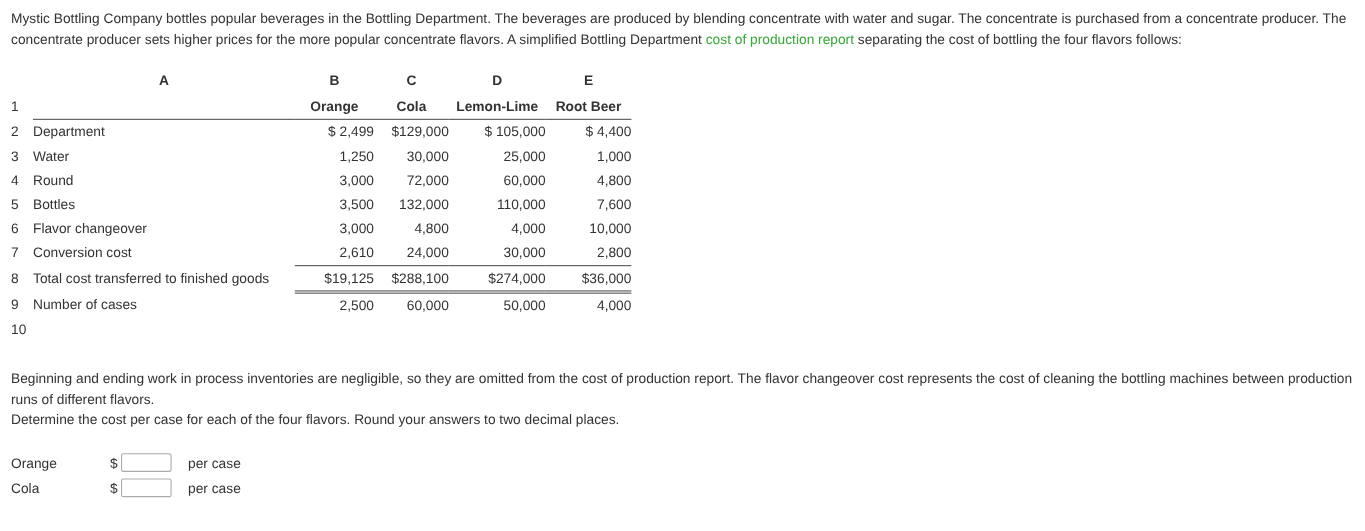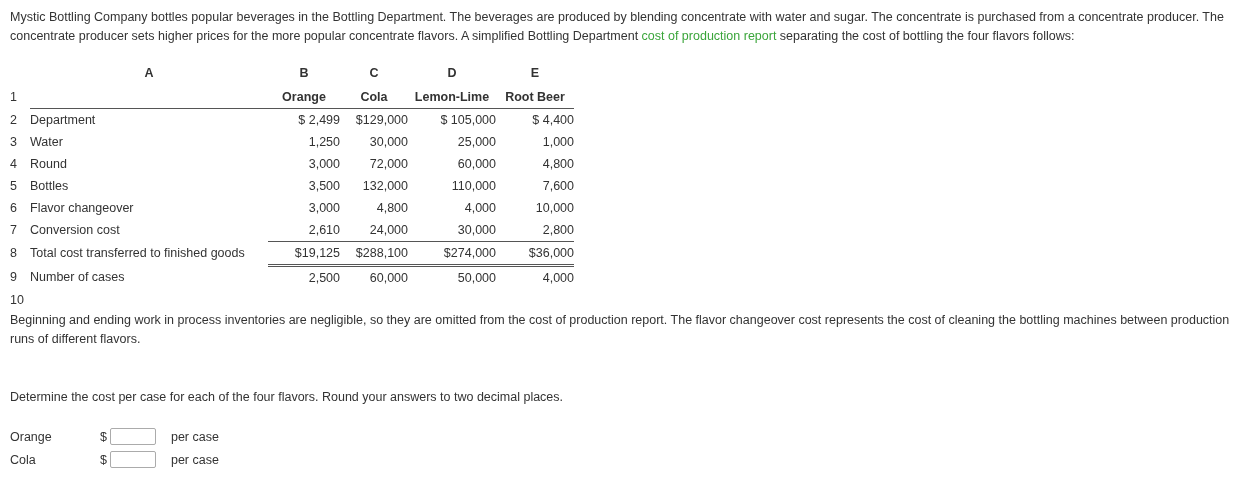--- a/index.html
+++ b/index.html
@@ -63,25 +63,25 @@
   }
   tr.letters-row td.rownum { font-weight: normal; }
   tr.header-row td { font-weight: bold; }
   tr.header-row td.rownum { font-weight: normal; }
   tr.header-row td.col-val { text-align: center; }
   tr.header-row td:not(.rownum) { border-bottom: 1px solid #555; }
   tr.r7 td.col-val { border-bottom: 1px solid #555; }
   tr.r8 td.col-val { border-bottom: 3px double #555; }
   
   .note {
+    margin-top: 24px;
     line-height: 1.5;
     max-width: 1225px;
   }
   .question {
-    margin-top: 40px;
     line-height: 1.5;
   }
   
   .answers { margin-top: 18px; }
   .answer-row {
     display: flex;
     align-items: center;
     height: 23px;
   }
   .answer-row .flavor-label {

